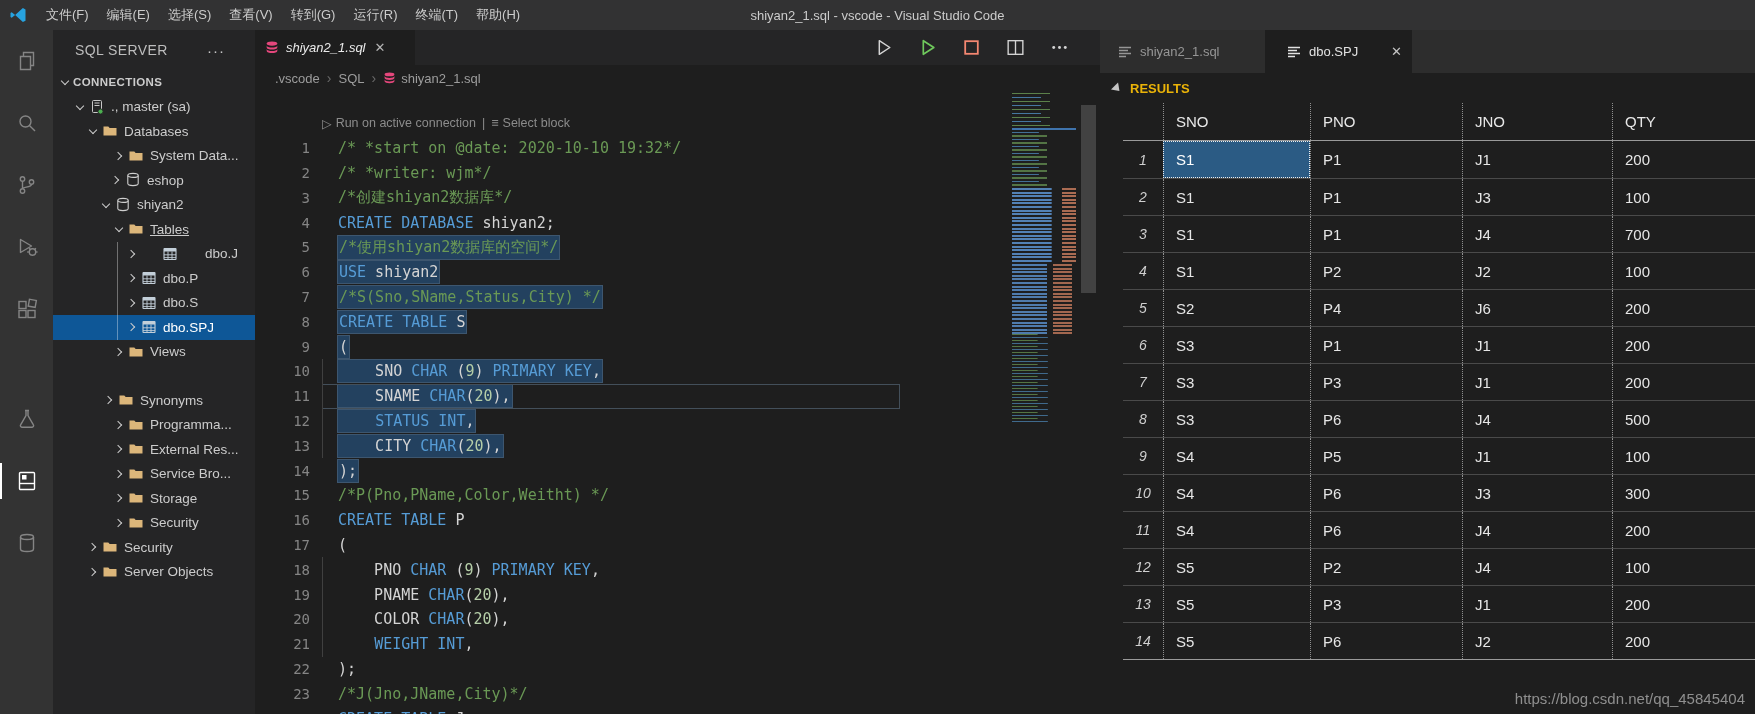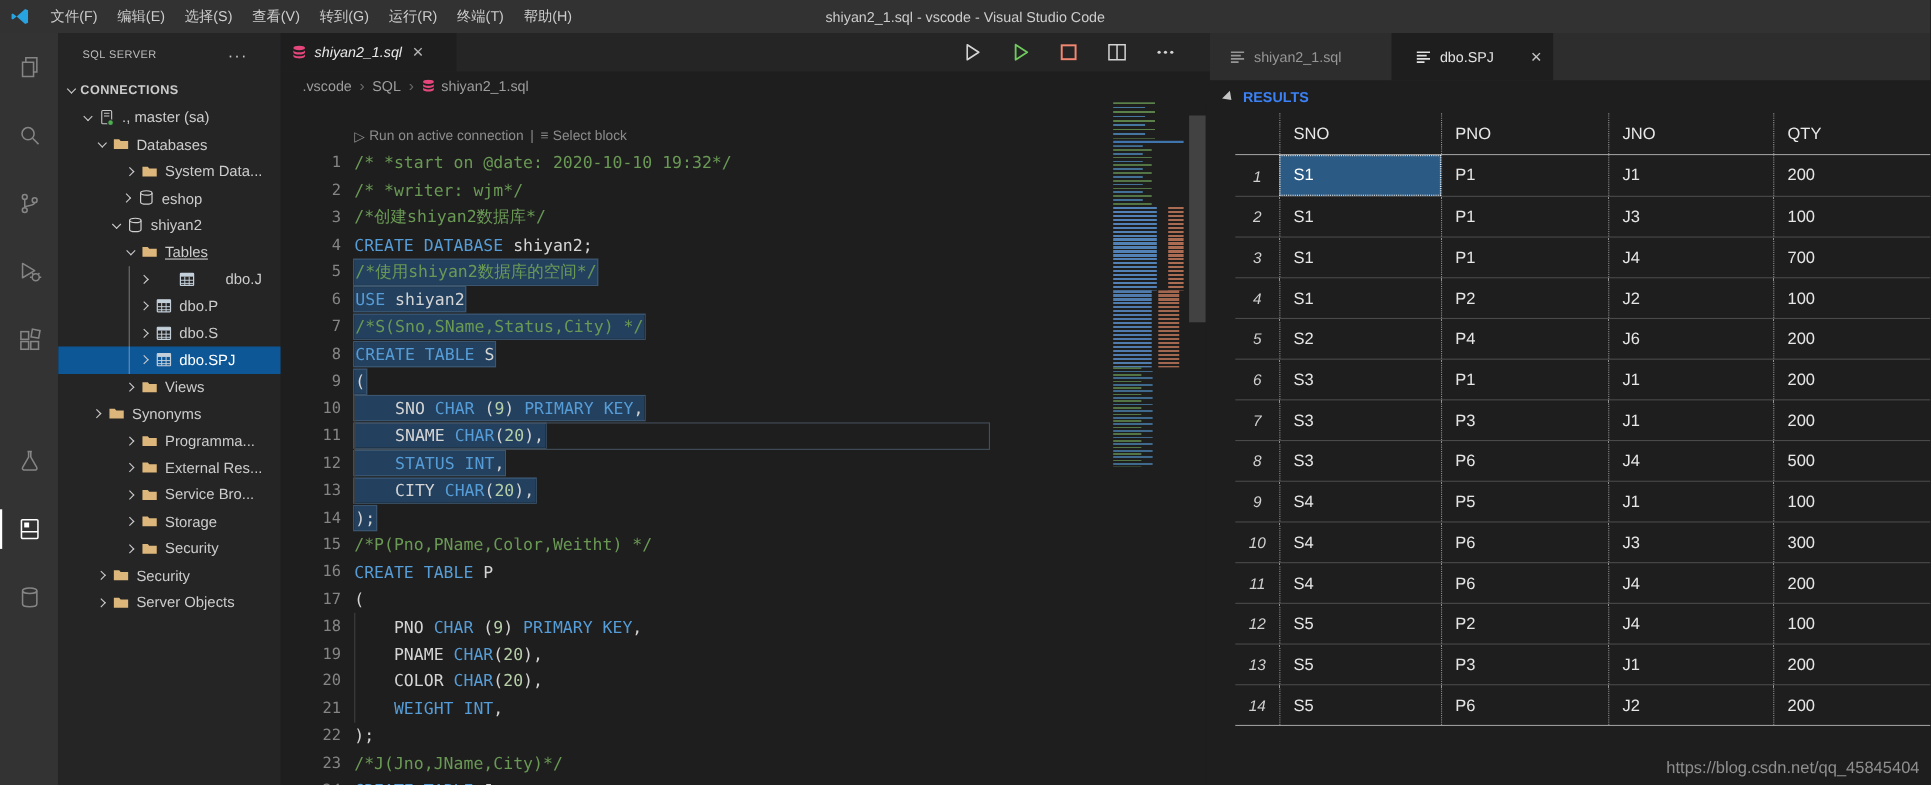--- a/index.html
+++ b/index.html
@@ -20,21 +20,21 @@
   .activitybar { width:53px; background:#333333; flex:none; display:flex; flex-direction:column; }
   .ab-slot { height:62px; display:flex; align-items:center; justify-content:center; position:relative; color:#858585; }
   .ab-spacer { height:48px; }
   .ab-slot.active { color:#ffffff; }
   .ab-slot.active::before { content:''; position:absolute; left:0; top:13px; bottom:13px; width:2px; background:#ffffff; }
   .ab-slot svg { stroke:currentColor; fill:none; stroke-width:1.4; }
 
   
   .sidebar { width:202px; background:#252526; flex:none; color:#cccccc; position:relative; }
   .sidebar-header { height:40px; display:flex; align-items:center; padding-left:22px; }
-  .sidebar-title { font-size:10px; letter-spacing:.4px; color:#bdbdbd; flex:1; }
+  .sidebar-title { font-size:14px; letter-spacing:.4px; color:#bdbdbd; flex:1; }
   .sidebar-more { margin-right:30px; color:#c5c5c5; font-size:15px; letter-spacing:1px; cursor:pointer; }
   .tree { position:relative; }
   .tree-row { height:24.5px; display:flex; align-items:center; font-size:13.5px; white-space:nowrap; cursor:pointer; }
   .tree-row.section { font-weight:bold; font-size:11.5px; letter-spacing:.4px; color:#cccccc; }
   .tree-row.selected { background:#0e5797; color:#ffffff; }
   .chev { width:16px; flex:none; display:flex; align-items:center; justify-content:center; }
   .chev::before { content:''; width:5px; height:5px; border-right:1.4px solid #cccccc; border-bottom:1.4px solid #cccccc; display:block; }
   .chev.right::before { transform:rotate(-45deg); margin-left:-2px; }
   .chev.down::before  { transform:rotate(45deg); margin-top:-2px; }
   .tree-icon { width:18px; height:16px; flex:none; display:flex; align-items:center; justify-content:center; margin-right:5px; }
@@ -52,21 +52,21 @@
   .bc-sep { color:#6a6a6a; font-size:14px; }
   .bc-item { display:flex; align-items:center; gap:5px; cursor:pointer; }
 
   .editor-content { position:relative; flex:1; overflow:hidden; --lh:24.8px; font-family:"DejaVu Sans Mono",monospace; }
   .codelens { position:absolute; top:20px; left:67px; height:var(--lh); display:flex; align-items:center; gap:6px;
               font-size:12.5px; color:#8c8c8c; font-family:"Liberation Sans",sans-serif; }
   .codelens .cl-link { cursor:pointer; display:flex; align-items:center; gap:4px; }
   .code-lines { position:absolute; top:calc(20px + var(--lh)); left:0; right:0; }
   .code-line { height:var(--lh); display:flex; align-items:center; position:relative; font-size:15px; }
   .ln { width:55px; text-align:right; color:#858585; font-size:14px; flex:none; }
-  .ltext { margin-left:12px; white-space:pre; }
+  .ltext { margin-left:28px; white-space:pre; }
   .ltext span { white-space:pre; }
   .selbox { background:rgba(38,79,120,.72); box-shadow:0 0 0 1px rgba(100,155,210,.45); padding:2px 1px; }
   .curline-box { position:absolute; left:67px; width:578px; top:0; height:100%；; height:100%; border:1px solid #434f5a; pointer-events:none; }
   .tok-c { color:#6a9955; } .tok-k { color:#569cd6; } .tok-p { color:#d4d4d4; } .tok-n { color:#b5cea8; }
   .iguide { position:absolute; left:67px; width:1px; background:#404040; }
   .iguide.g1 { top:calc(20px + var(--lh)*10); height:calc(var(--lh)*4); }
   .iguide.g2 { top:calc(20px + var(--lh)*18); height:calc(var(--lh)*4); }
 
   
   .minimap { position:absolute; left:757px; top:2px; width:64px; cursor:pointer; }
@@ -79,21 +79,21 @@
   .scrollbar { position:absolute; left:826px; top:0; width:15px; height:100%; background:#1e1e1e; }
   .scroll-thumb { position:absolute; top:14px; height:188px; width:100%; background:#424242; cursor:pointer; }
 
   
   .results-group { width:655px; flex:none; display:flex; flex-direction:column; background:#1e1e1e; position:relative; }
   .rtabbar { height:43px; background:#2d2d2d; display:flex; align-items:stretch; }
   .rtab { display:flex; align-items:center; gap:8px; padding-left:18px; width:165px; font-size:13px; color:#969696; cursor:pointer; }
   .rtab.active { background:#1e1e1e; color:#e2e2e2; width:147px; padding-left:22px; padding-right:10px; }
   .rtab-close { margin-left:auto; color:#c5c5c5; font-size:13px; }
   .results-section-header { height:30px; display:flex; align-items:center; padding-left:12px; gap:8px;
-                            font-size:13px; font-weight:bold; color:#3b82f6; cursor:pointer; }
+                            font-size:13px; font-weight:bold; color:#eab308; cursor:pointer; }
   .rs-tri { width:0; height:0; border-left:5px solid transparent; border-right:5px solid transparent;
             border-top:7px solid #c5c5c5; transform:rotate(-45deg); }
   .rtable { margin-left:23px; width:632px; font-size:15px; }
   .rt-header { display:flex; height:37px; }
   .rt-body { border-top:1px solid #9a9a9a; border-bottom:1px solid #9a9a9a; }
   .rt-row { display:flex; height:37px; }
   .rt-row + .rt-row { border-top:1px solid #4a4a4a; }
   .rt-num { width:40px; flex:none; display:flex; align-items:center; justify-content:center;
             font-style:italic; color:#d0d0d0; font-size:14px; }
   .rt-cell { display:flex; align-items:center; padding-left:12px; color:#e6e6e6;
@@ -297,21 +297,21 @@
           </div>
           <div class="tree-row" style="padding-left: 58px; align-items: center;">
             <span class="chev right"></span>
             <span class="tree-icon">
               <svg width="16" height="16" viewBox="0 0 16 16">
                 <path d="M1.5 3.5h4.8l1.4 1.6h6.8v7.4H1.5z" fill="#dcb67a"></path>
               </svg>
             </span>
             <span>Views</span>
           </div>
-          <div class="tree-row" style="padding-left: 28px;">
+          <div class="tree-row" style="padding-left: 48px; margin-top: 24px;">
             <span class="chev right"></span>
             <span class="tree-icon">
               <svg width="16" height="16" viewBox="0 0 16 16">
                 <path d="M1.5 3.5h4.8l1.4 1.6h6.8v7.4H1.5z" fill="#dcb67a"></path>
               </svg>
             </span>
             <span>Synonyms</span>
           </div>
           <div class="tree-row" style="padding-left: 58px;">
             <span class="chev right"></span>

